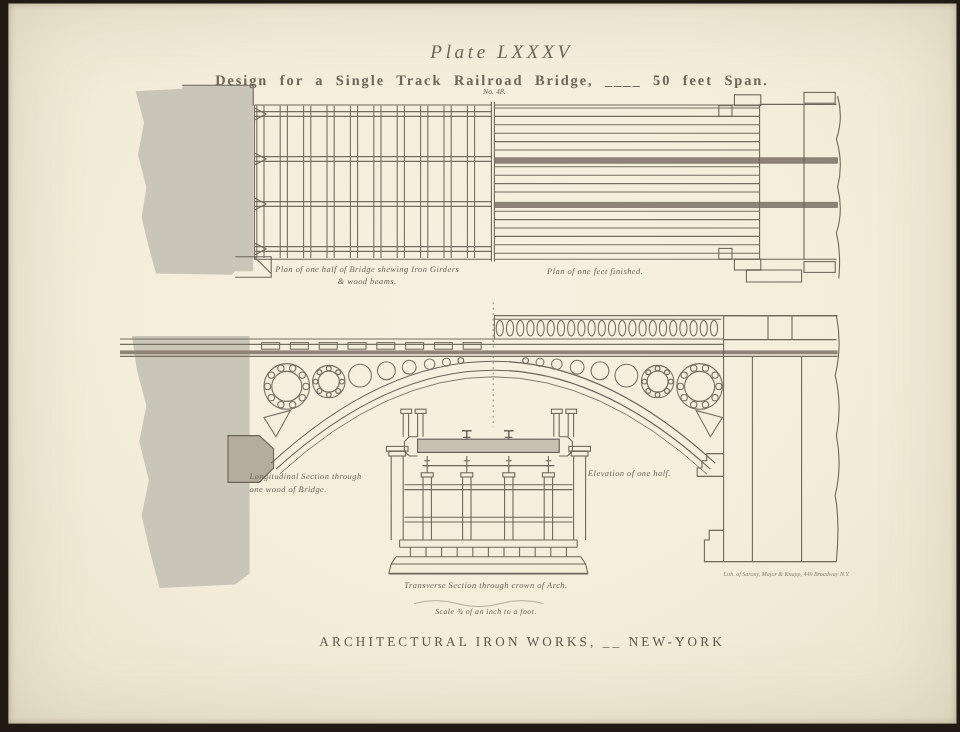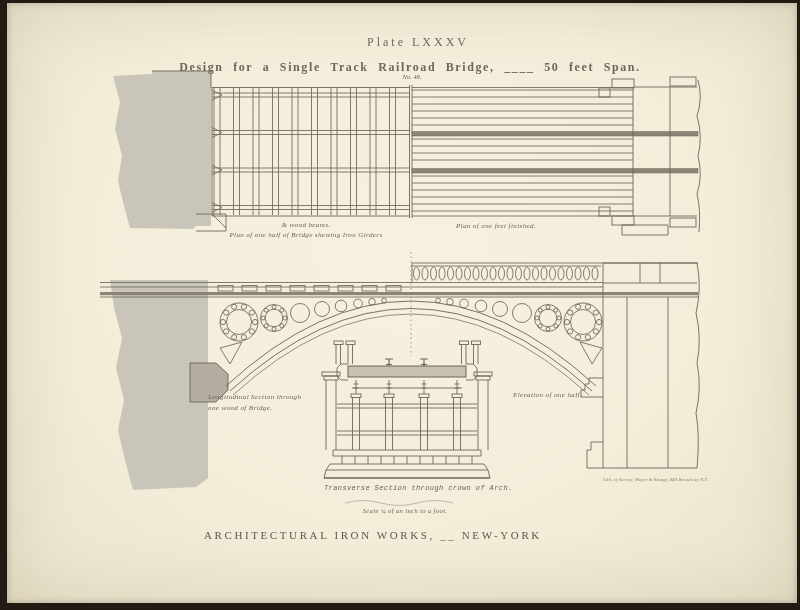--- a/index.html
+++ b/index.html
@@ -9,33 +9,33 @@
     font-family:"Liberation Serif","DejaVu Serif",serif;
   }
   #paper{
     position:absolute;left:7px;top:3px;right:3px;bottom:7px;
     background:radial-gradient(ellipse at 50% 42%, #f6f0e0 0%, #f3edda 55%, #eae3cc 100%);
     box-shadow: inset 0 0 70px rgba(115,95,55,.16), inset 0 0 6px rgba(60,45,25,.28);
   }
   #drawing{position:absolute;left:0;top:0;width:800px;height:610px;}
   .txt{position:absolute;color:#6b6257;white-space:nowrap;}
   .plate-title{top:35px;left:318px;width:200px;text-align:center;
-    font-size:12px;letter-spacing:3px;color:#6f665a;}
+    font-style:italic;font-size:16px;letter-spacing:3px;color:#6f665a;}
   .design-line{top:60px;left:100px;width:620px;text-align:center;
     font-weight:bold;font-size:12px;letter-spacing:1.6px;word-spacing:5px;color:#6f665a;}
   .plate-number{top:73px;left:362px;width:100px;text-align:center;
     font-style:italic;font-size:6.5px;}
   .script{font-style:italic;font-size:7px;letter-spacing:.4px;}
   .cap-plan-left{top:220px;left:206px;width:200px;text-align:center;line-height:10px;}
   .cap-plan-right{top:222px;left:416px;width:160px;text-align:center;}
   .cap-long{top:392px;left:208px;width:130px;text-align:left;line-height:11px;}
-  .cap-elev{top:391px;left:490px;width:115px;text-align:center;}
-  .cap-trans{top:484px;left:324px;width:162px;text-align:center;font-family:Liberation Mono, monospace;}
+  .cap-elev{top:391px;left:490px;width:115px;}
+  .cap-trans{top:484px;left:324px;width:162px;text-align:center;}
   .cap-scale{top:507px;left:325px;width:160px;text-align:center;font-size:6.5px;}
-  .footer-works{top:529px;left:204px;width:400px;text-align:left;
+  .footer-works{top:529px;left:204px;width:400px;text-align:right;
     font-size:11px;letter-spacing:2.6px;color:#5f584e;}
   .lith{top:477px;left:583px;width:145px;text-align:center;
     font-style:italic;font-size:5px;color:#8a8172;}
 </style>
 </head>
 <body>
 
 <div id="stage">
   <div id="paper"></div>
 
@@ -238,22 +238,22 @@
       <path d="M324,478 H490" stroke-width="1.3"></path>
       <path d="M345,503 q18,-5 36,0 t36,0 t36,0" stroke-width="0.6" stroke="#9a9182"></path>
     </g>
   </svg>
 
   <div class="txt plate-title">Plate LXXXV</div>
   <div class="txt design-line">Design for a Single Track Railroad Bridge, ____ 50 feet Span.</div>
   <div class="txt plate-number">No. 48.</div>
 
   <div class="txt script cap-plan-left">
+    <div>Plan of one half of Bridge shewing Iron Girders</div>
     <div>&amp; wood beams.</div>
-    <div>Plan of one half of Bridge shewing Iron Girders</div>
   </div>
   <div class="txt script cap-plan-right">Plan of one feet finished.</div>
 
   <div class="txt script cap-long">
     <div>Longitudinal Section through</div>
     <div>one wood of Bridge.</div>
   </div>
   <div class="txt script cap-elev">Elevation of one half.</div>
   <div class="txt script cap-trans">Transverse Section through crown of Arch.</div>
   <div class="txt script cap-scale">Scale ¾ of an inch to a foot.</div>

